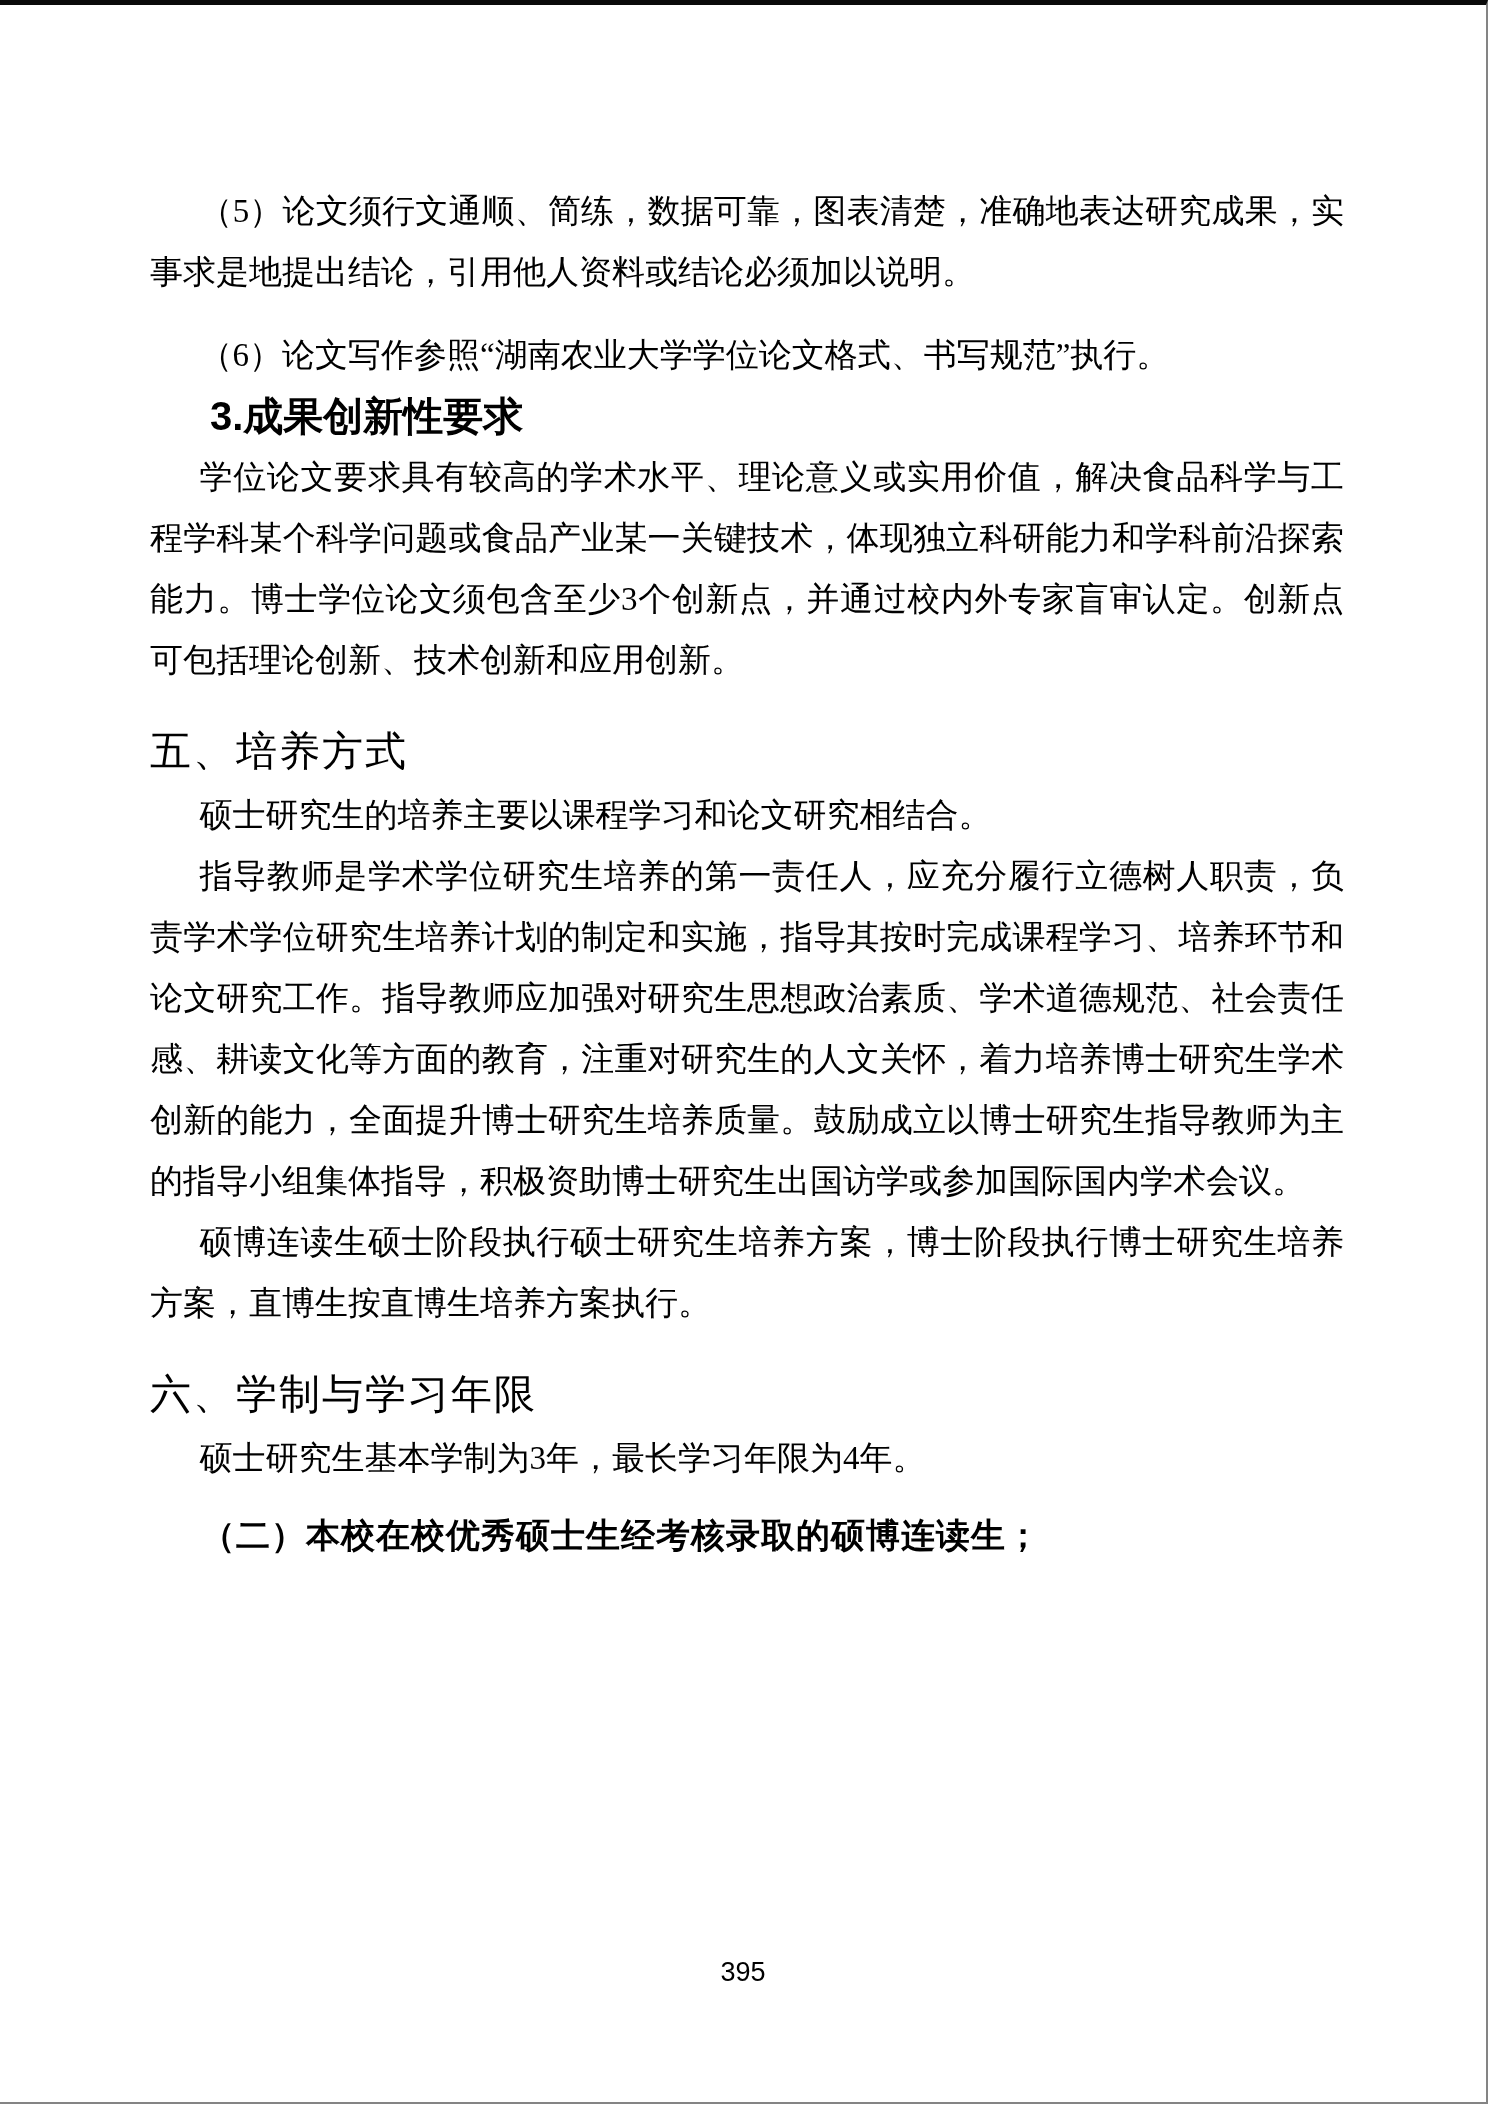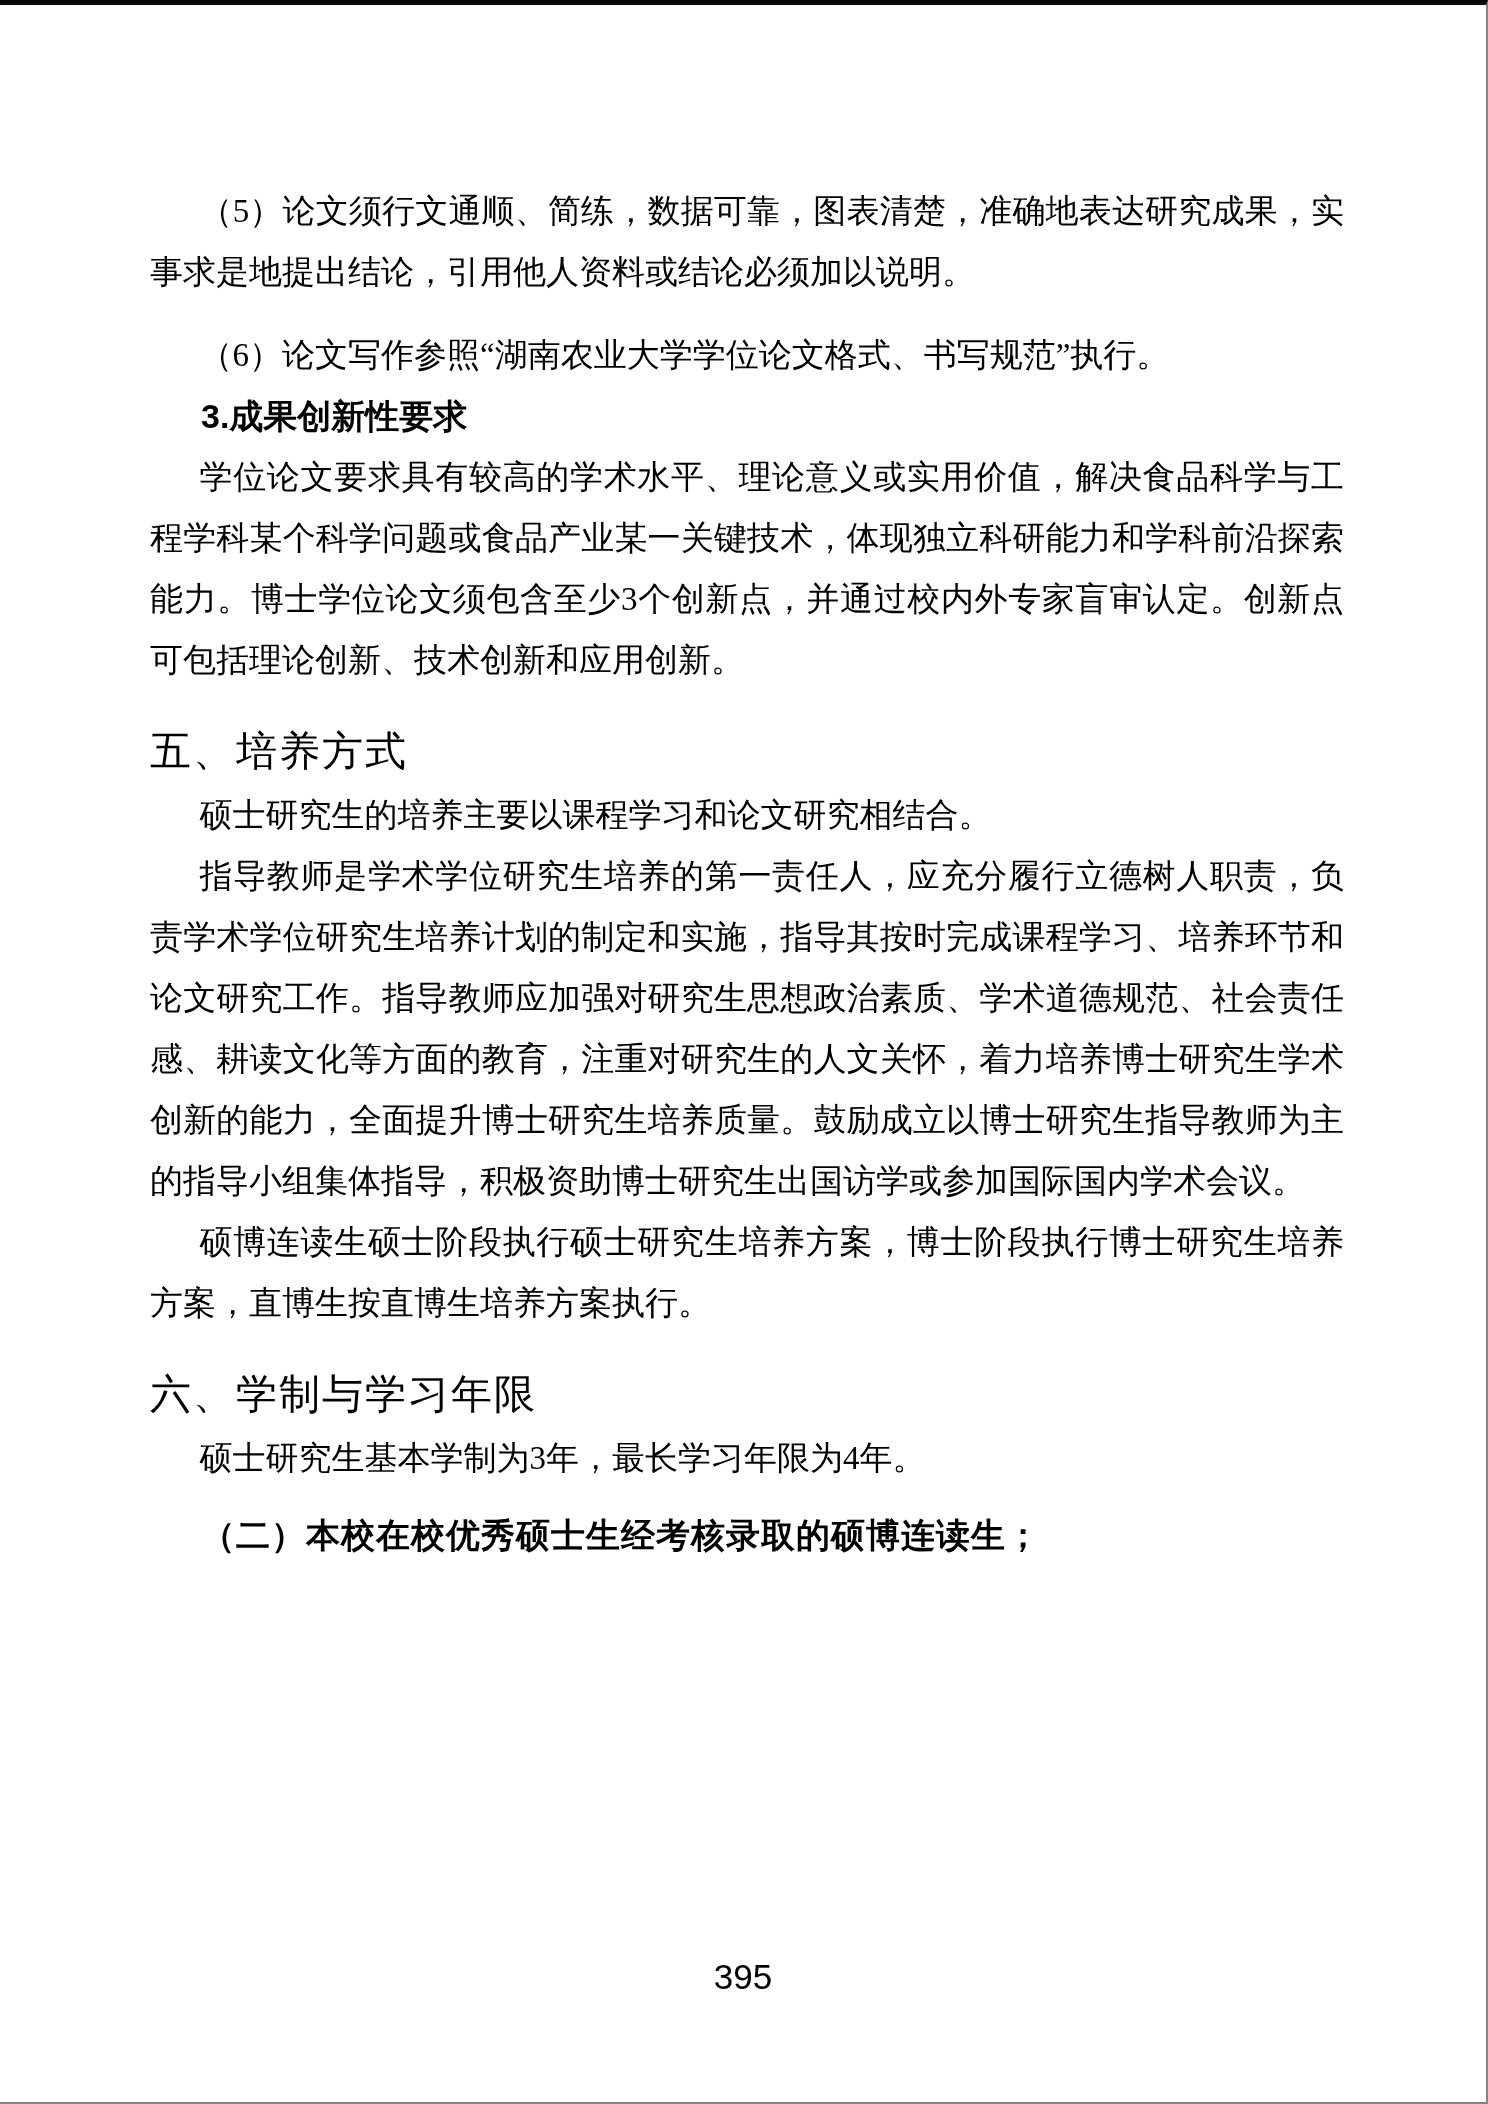--- a/index.html
+++ b/index.html
@@ -28,21 +28,21 @@
     text-align: justify;
     text-justify: inter-ideograph;
     text-indent: 1.5em;
     font-family: "Liberation Serif", "DejaVu Serif", serif;
   }
   .body-para.space-before {
     margin-top: 22px;
   }
   .subheading {
     margin: 0;
-    font-size: 34px;
+    font-size: 40px;
     line-height: 61px;
     font-weight: bold;
     text-indent: 1.5em;
     font-family: "Liberation Sans", "DejaVu Sans", sans-serif;
   }
   .section-heading {
     margin: 26px 0 0 0;
     font-size: 41px;
     line-height: 68px;
     font-weight: normal;
@@ -61,21 +61,21 @@
   }
   .list-bold + .list-bold {
     margin-top: 10px;
   }
   .page-number {
     position: absolute;
     top: 1952px;
     left: 0;
     width: 100%;
     text-align: center;
-    font-size: 35px;
+    font-size: 27px;
     font-family: "Liberation Sans", "DejaVu Sans", sans-serif;
     color: #000000;
   }
 </style>
 </head>
 <body>
 
 <div class="page">
 
   <p class="body-para">（5）论文须行文通顺、简练，数据可靠，图表清楚，准确地表达研究成果，实事求是地提出结论，引用他人资料或结论必须加以说明。</p>

